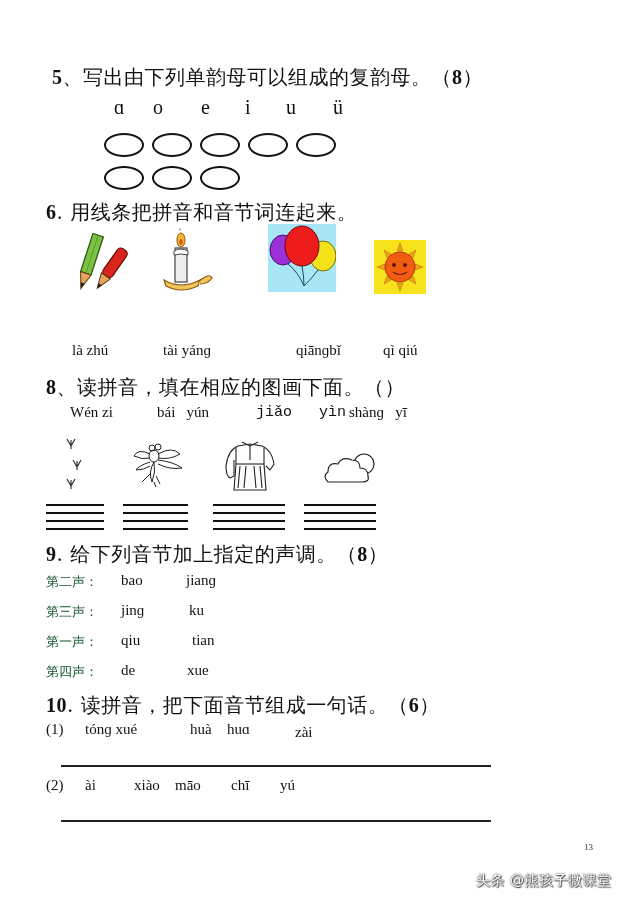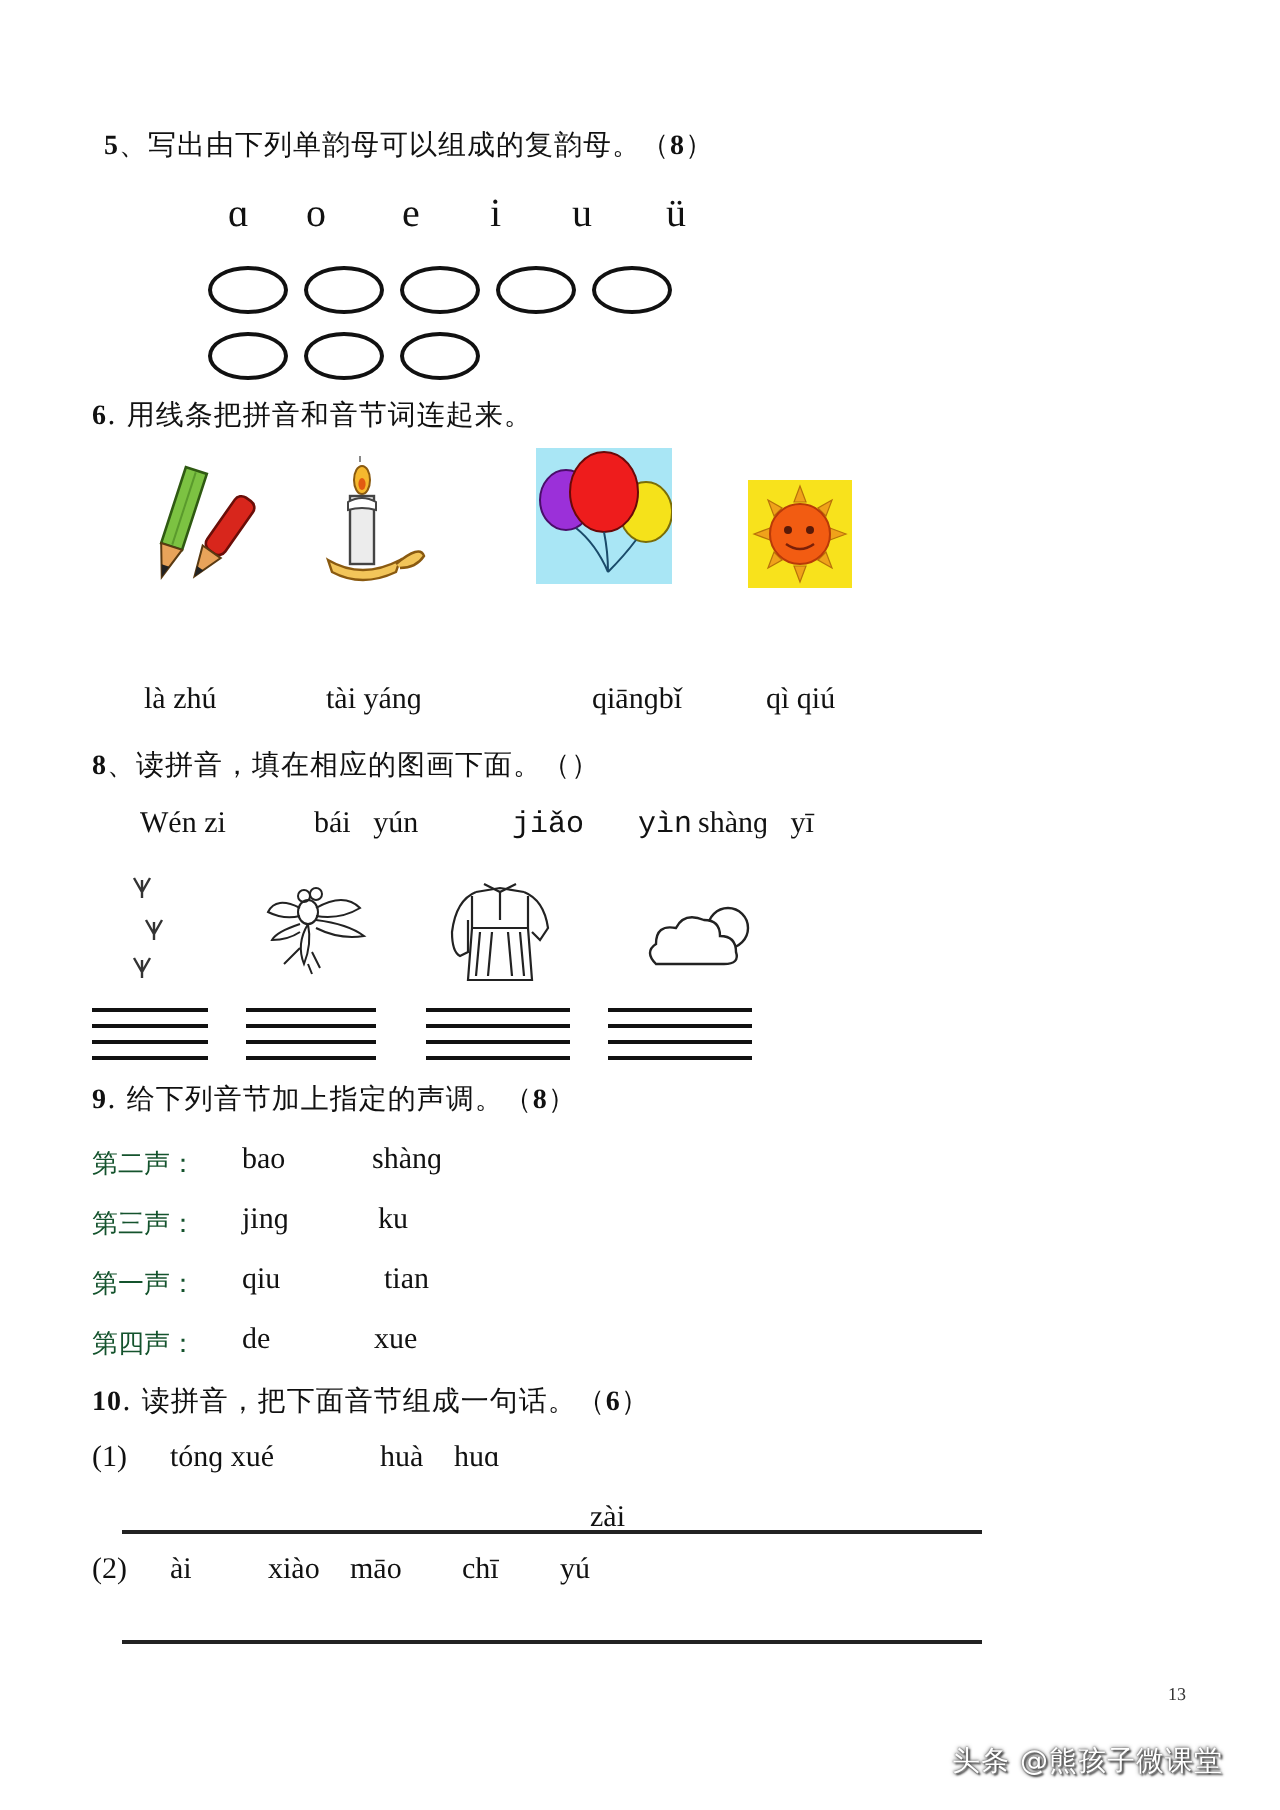--- a/index.html
+++ b/index.html
@@ -1,19 +1,19 @@
 <!DOCTYPE html>
 <html><head>
 <meta charset="utf-8">
 <style>
   html, body { margin:0; padding:0; background:#ffffff; }
   body { width:640px; height:905px; position:relative; overflow:hidden;
          font-family:"DejaVu Serif", "Liberation Serif", serif; color:#111; }
   .abs { position:absolute; }
-  .q-title { font-size:14px; white-space:nowrap; letter-spacing:0.5px;text-align:center; }
+  .q-title { font-size:20px; white-space:nowrap; letter-spacing:0.5px;text-align:center; }
   .q-title b { font-family:"Liberation Serif", serif; font-weight:bold; }
   .py { font-family:"Liberation Serif", serif; font-size:15px; white-space:nowrap; }
   .vowel { font-family:"Liberation Serif", serif; font-size:20px; }
   .oval { position:absolute; width:38px; height:24px; border:2px solid #111; border-radius:50%; box-sizing:border-box; }
   .lines4 { position:absolute; }
   .lines4 div { height:2px; background:#111; margin-bottom:6px; }
   .hline { position:absolute; height:2px; background:#222; }
   .cn { font-family:Liberation Mono, monospace; font-size:13px; color:#14532d; }
   .pagenum { font-family:"Liberation Serif", serif; font-size:9px; color:#333; }
   .wm { font-family:"DejaVu Sans", sans-serif; font-size:14px; color:#fff;
@@ -174,21 +174,21 @@
     <div></div>
     <div></div>
   </div>
 
 <div class="abs q-title" style="left:46px;top:541px;">
   <b>9</b><span>. 给下列音节加上指定的声调。（</span><b>8</b><span>）</span>
 </div>
 
 <div class="abs cn" style="left:46px;top:573px;">第二声：</div>
 <div class="abs py" style="left:121px;top:572px;">bao</div>
-<div class="abs py" style="left:186px;top:572px;">shànɡ</div>
+<div class="abs py" style="left:186px;top:572px;">jianɡ</div>
 
 <div class="abs cn" style="left:46px;top:603px;">第三声：</div>
 <div class="abs py" style="left:121px;top:602px;">jinɡ</div>
 <div class="abs py" style="left:189px;top:602px;">ku</div>
 
 <div class="abs cn" style="left:46px;top:633px;">第一声：</div>
 <div class="abs py" style="left:121px;top:632px;">qiu</div>
 <div class="abs py" style="left:192px;top:632px;">tian</div>
 
 <div class="abs cn" style="left:46px;top:663px;">第四声：</div>
@@ -196,21 +196,21 @@
 <div class="abs py" style="left:187px;top:662px;">xue</div>
 
 <div class="abs q-title" style="left:46px;top:692px;">
   <b>10</b><span>. 读拼音，把下面音节组成一句话。（</span><b>6</b><span>）</span>
 </div>
 
 <div class="abs py" style="left:46px;top:721px;">(1)</div>
 <div class="abs py" style="left:85px;top:721px;">tónɡ xué</div>
 <div class="abs py" style="left:190px;top:721px;">huà</div>
 <div class="abs py" style="left:227px;top:721px;">huɑ</div>
-<div class="abs py" style="left:295px;top:751px;text-align:center;">zài</div>
+<div class="abs py" style="left:295px;top:724px;text-align:center;">zài</div>
 <div class="hline" style="left:61px;top:765px;width:430px;"></div>
 
 <div class="abs py" style="left:46px;top:777px;">(2)</div>
 <div class="abs py" style="left:85px;top:777px;">ài</div>
 <div class="abs py" style="left:134px;top:777px;">xiào</div>
 <div class="abs py" style="left:175px;top:777px;">māo</div>
 <div class="abs py" style="left:231px;top:777px;">chī</div>
 <div class="abs py" style="left:280px;top:777px;">yú</div>
 <div class="hline" style="left:61px;top:820px;width:430px;"></div>
 

